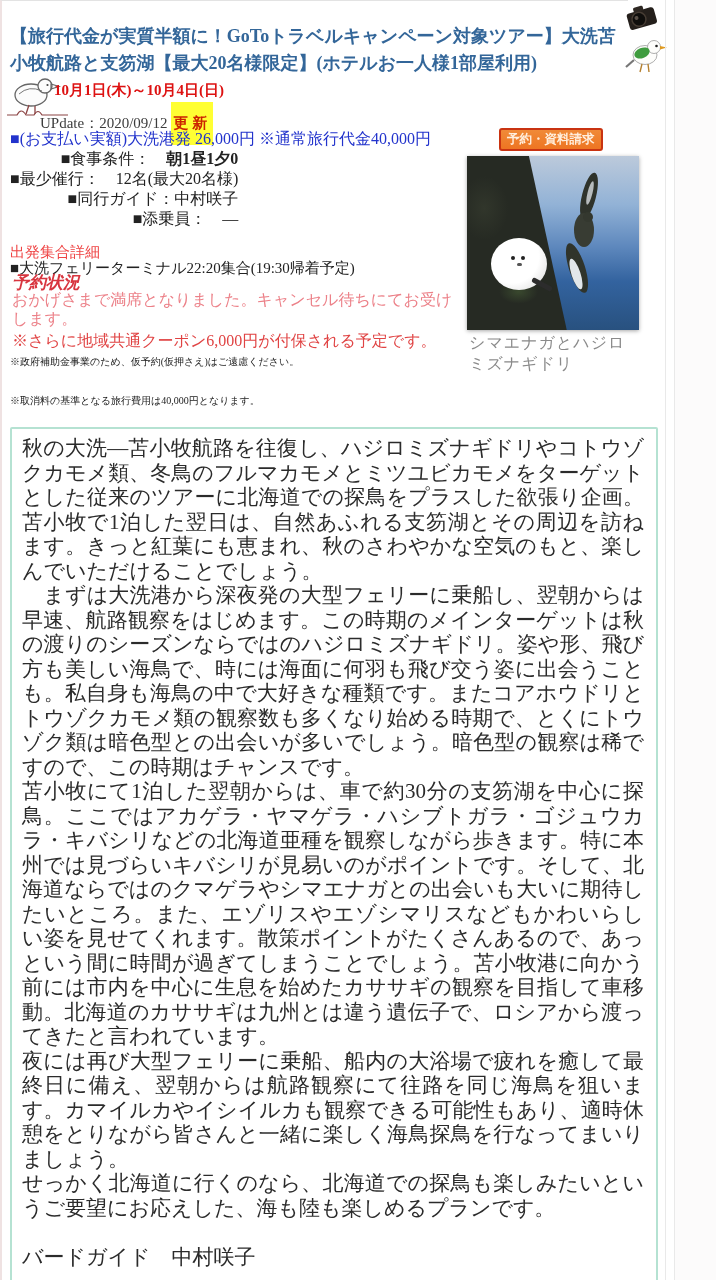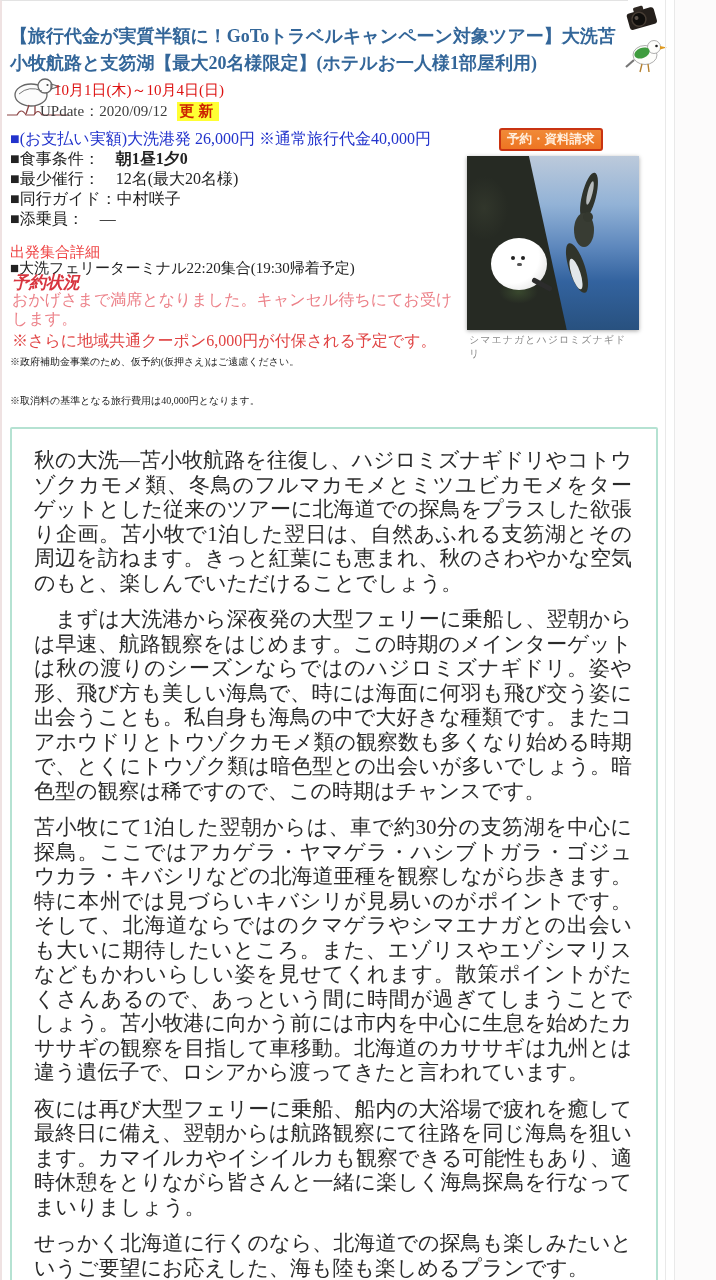--- a/index.html
+++ b/index.html
@@ -16,28 +16,28 @@
   
   .vline{position:absolute;top:0;width:1px;height:1280px;background:#e9e9e9;}
   .v1{left:665px}.v2{left:674px}
   .rstrip{position:absolute;left:675px;top:0;width:41px;height:1280px;background:#fcfbfb;}
 
   h1.title{position:absolute;left:8px;top:22px;width:618px;margin:0;
            font-size:18px;line-height:27px;font-weight:bold;color:var(--title-blue);}
   .camera-bird{position:absolute;left:622px;top:4px;width:44px;height:74px;}
   .bird-sketch{position:absolute;left:4px;top:72px;width:64px;height:48px;}
 
-  .tour-dates{position:absolute;left:52px;top:80px;font-size:15px;font-weight:normal;color:var(--date-red);}
+  .tour-dates{position:absolute;left:52px;top:80px;font-size:15px;font-weight:bold;color:var(--date-red);}
   .update-line{position:absolute;left:38px;top:101px;font-size:15px;color:#3c3c3c;}
-  .badge{display:inline-block;margin-left:6px;background:var(--badge-bg);color:var(--badge-text);
-         font-weight:bold;letter-spacing:4px;padding:0 2px;text-align:center;}
+  .badge{display:inline-block;margin-left:0;background:var(--badge-bg);color:var(--badge-text);
+         font-weight:bold;letter-spacing:4px;padding:12px 2px;text-align:center;}
 
   .price{position:absolute;left:8px;top:128px;font-size:16px;font-weight:normal;color:var(--price-blue);}
   .details{position:absolute;left:8px;top:148px;font-size:16px;line-height:20px;color:#222;}
-  .drow{height:20px;}
+  .drow{height:20px;text-align:right;}
   .drow.bold-val .dval{font-weight:bold;}
 
   .dep-heading{position:absolute;left:8px;top:242px;font-size:15px;color:#ef4444;}
   .dep-line{position:absolute;left:8px;top:258px;font-size:15px;color:#222;}
 
   .resv-heading{position:absolute;left:10px;top:270px;font-size:17px;font-weight:bold;
                 font-style:italic;color:#d8353f;}
   .resv-status{position:absolute;left:10px;top:289px;width:456px;font-size:16px;
                line-height:19px;color:var(--status-pink);}
   .resv-coupon{position:absolute;left:10px;top:330px;font-size:16px;color:var(--coupon-red);}
@@ -64,26 +64,26 @@
          clip-path:polygon(0 0,36% 0,58% 100%,0 100%);}
   .ph-enaga{position:absolute;left:24px;top:82px;width:56px;height:52px;}
   .ph-enaga .body{position:absolute;inset:0;border-radius:50%;
          background:radial-gradient(circle at 38% 36%,#ffffff 55%,#e2e2e2 85%,#cfcfcf 100%);}
   .ph-enaga .eye{position:absolute;left:30px;top:18px;width:4px;height:4px;border-radius:50%;background:#222;}
   .ph-enaga .eye2{left:20px;}
   .ph-enaga .beak{position:absolute;left:26px;top:25px;width:5px;height:3px;border-radius:2px;background:#555;}
   .ph-enaga .tail{position:absolute;left:40px;top:44px;width:22px;height:5px;background:#2c2c2c;
          transform:rotate(28deg);border-radius:2px;}
   .petrel{position:absolute;left:86px;top:16px;width:62px;height:126px;}
-  .caption{position:absolute;left:467px;top:332px;font-size:10px;color:#8a8a8a;letter-spacing:1px;}
+  .caption{position:absolute;left:467px;top:332px;font-size:16px;color:#8a8a8a;letter-spacing:1px;}
 
   
   .article-box{position:absolute;left:8px;top:426px;width:648px;height:880px;box-sizing:border-box;
         border:2px solid var(--box-border);border-radius:2px;padding:7px 12px 24px 10px;background:#fff;}
-  .article-box p{margin:12px;font-size:21px;line-height:24.5px;color:#2b2b2b;text-align:justify;}
+  .article-box p{margin:0;font-size:21px;line-height:24.5px;color:#2b2b2b;text-align:justify;}
   .article-box p.sig{margin-top:25px;}
 </style>
 </head>
 <body>
 
 <div class="page">
   <div class="content">
 
     <h1 class="title">【旅行代金が実質半額に！GoToトラベルキャンペーン対象ツアー】大洗苫小牧航路と支笏湖【最大20名様限定】(ホテルお一人様1部屋利用)</h1>
 

